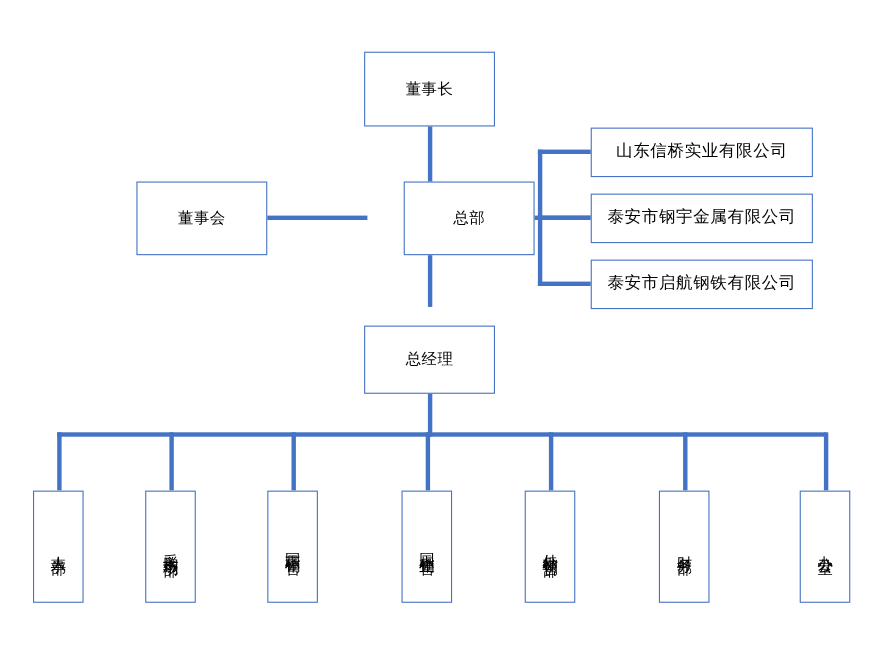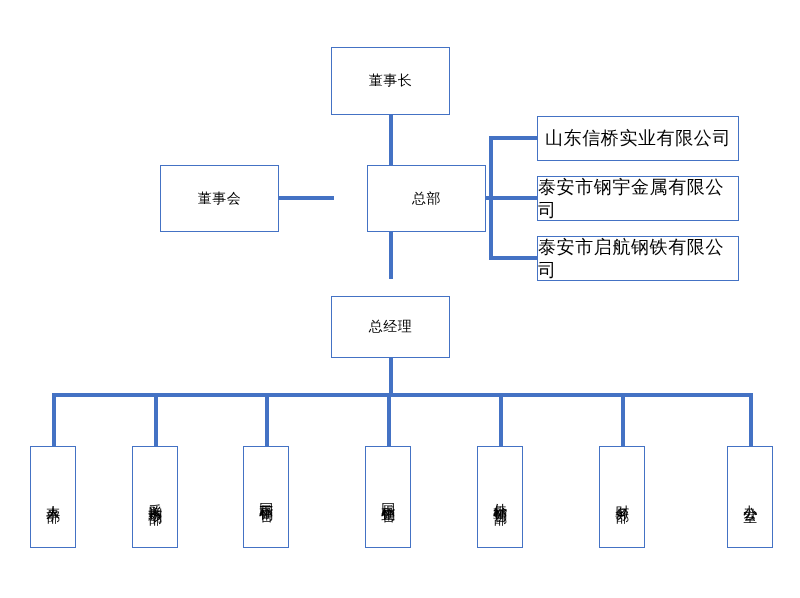--- a/index.html
+++ b/index.html
@@ -20,39 +20,39 @@
   }
   
   .node {
     position: absolute;
     box-sizing: border-box;
     background: #ffffff;
     border: 1.3px solid #4472c4;
     display: flex;
     align-items: center;
     justify-content: center;
-    text-align: left;
+    text-align: right;
     color: #000000;
     font-size: 14px;
     line-height: 1.25;
     letter-spacing: 0.5px;
     z-index: 3;
   }
   .node-horizontal {
     writing-mode: horizontal-tb;
   }
   .node-vertical {
     writing-mode: vertical-rl;
     text-orientation: upright;
     letter-spacing: 2px;
     font-size: 14px;
     line-height: 1.1;
   }
   .node-company {
-    font-size: 18px;
+    font-size: 15px;
     letter-spacing: 0.6px;
   }
   
   .conn {
     position: absolute;
     background: #4472c4;
     z-index: 1;
   }
   .conn-h { height: 4px; }
   .conn-v { width: 4px; }
@@ -87,21 +87,21 @@
   <div class="conn conn-v" style="left:265px; top:393px; height:53px;"></div>
   <div class="conn conn-v" style="left:387px; top:393px; height:53px;"></div>
   <div class="conn conn-v" style="left:499px; top:393px; height:53px;"></div>
   <div class="conn conn-v" style="left:621px; top:393px; height:53px;"></div>
   <div class="conn conn-v" style="left:749px; top:393px; height:53px;"></div>
 
   <div class="node node-horizontal" style="left:331px; top:47px; width:119px; height:68px;">
     <span>董事长</span>
   </div>
 
-  <div class="node node-horizontal" style="left:124px; top:165px; width:119px; height:67px;margin-left:36px;">
+  <div class="node node-horizontal" style="left:124px; top:165px; width:119px; height:67px;">
     <span>董事会</span>
   </div>
 
   <div class="node node-horizontal" style="left:331px; top:165px; width:119px; height:67px;margin-left:36px;">
     <span>总部</span>
   </div>
 
   <div class="node node-horizontal" style="left:331px; top:296px; width:119px; height:62px;">
     <span>总经理</span>
   </div>

